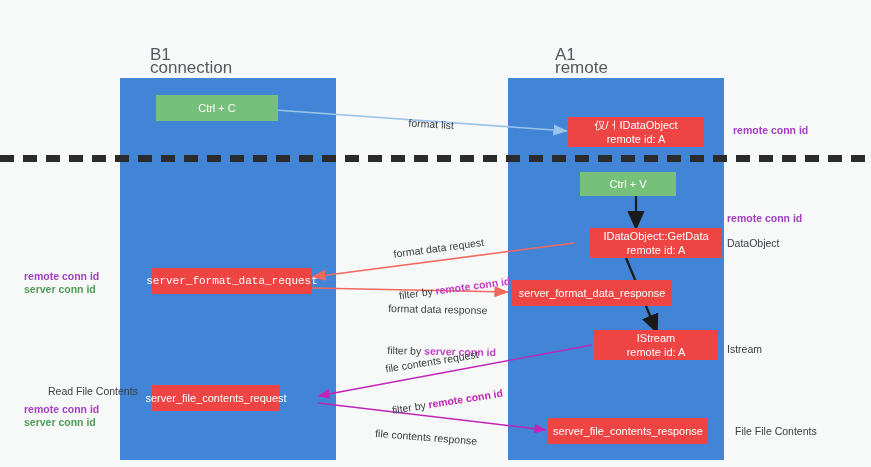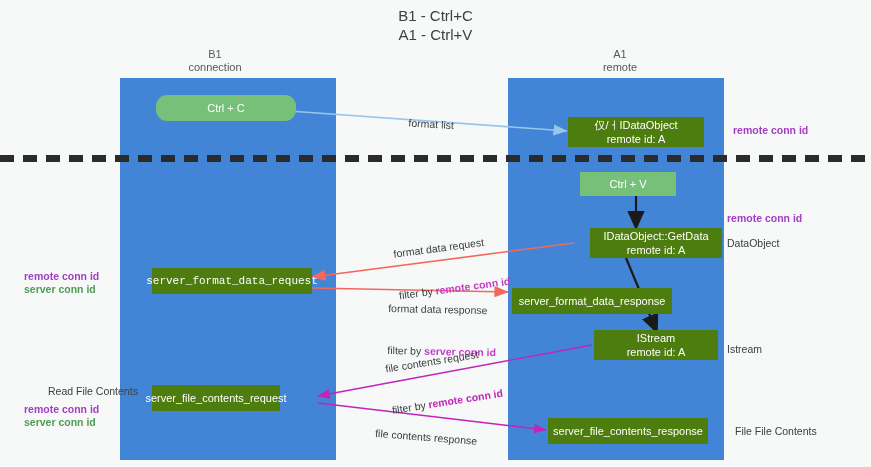--- a/index.html
+++ b/index.html
@@ -33,22 +33,21 @@
     text-align: center;
     font-size: 15px;
     line-height: 19px;
     color: #3c4043;
     white-space: pre;
   }
 
   
   .col-head {
     position: absolute;
-    text-align: center;
-    font-size: 11px;
+    font-size: 17px;
     line-height: 13px;
     color: #55595e;
     white-space: pre;
   }
 
   
   .lane {
     position: absolute;
     background: #4285d6;
   }
@@ -71,21 +70,21 @@
     align-items: center;
     justify-content: center;
     color: #ffffff;
     font-size: 11px;
     line-height: 14px;
     text-align: center;
     white-space: pre;
     padding: 2px 4px;
   }
   .node.green { background: #76c07a; }
-  .node.orange { background: #4d7c0f; }
+  .node.orange { background: #ef4444; }
 
   
   .annot {
     position: absolute;
     font-size: 10.5px;
     line-height: 14px;
     white-space: pre;
   }
   .annot.purple { color: #a33ec4; font-weight: bold; }
   .annot.green  { color: #4f9b56; font-weight: bold; }
@@ -109,22 +108,20 @@
     width: 871px;
     height: 467px;
     pointer-events: none;
   }
 </style>
 </head>
 <body>
 
 <div id="stage">
 
-  <div class="title">B1 - Ctrl+C
-A1 - Ctrl+V</div>
 
   <div class="col-head" style="left:150px; top:48px; width:130px;">B1
 connection</div>
   <div class="col-head" style="left:555px; top:48px; width:130px;">A1
 remote</div>
 
   <div class="lane" style="left:120px; top:78px; width:216px; height:382px;"></div>
   <div class="lane" style="left:508px; top:78px; width:216px; height:382px;"></div>
 
   <svg class="divider" viewBox="0 0 871 7" preserveAspectRatio="none">
@@ -155,35 +152,35 @@
 
     <line x1="312" y1="288" x2="508" y2="292" stroke="#f2685c" stroke-width="1.6" marker-end="url(#ah-red)"></line>
 
     <line x1="626" y1="258" x2="656" y2="330" stroke="#1a1a1a" stroke-width="2.2" marker-end="url(#ah-blk)"></line>
 
     <line x1="592" y1="345" x2="318" y2="396" stroke="#c224b8" stroke-width="1.4" marker-end="url(#ah-mag)"></line>
 
     <line x1="318" y1="403" x2="546" y2="430" stroke="#c224b8" stroke-width="1.4" marker-end="url(#ah-mag)"></line>
   </svg>
 
-  <div class="node green" style="left:156px; top:95px; width:140px; height:26px;border-radius:11px;">Ctrl + C</div>
+  <div class="node green" style="left:156px; top:95px; width:122px; height:26px;">Ctrl + C</div>
 
   <div class="node orange" style="left:152px; top:268px; width:160px; height:26px;font-family:Liberation Mono, monospace;">server_format_data_request</div>
 
   <div class="node orange" style="left:152px; top:385px; width:128px; height:26px;">server_file_contents_request</div>
 
   <div class="node orange" style="left:568px; top:117px; width:136px; height:30px;">仅/ㅓIDataObject
 remote id: A</div>
 
   <div class="node green" style="left:580px; top:172px; width:96px; height:24px;">Ctrl + V</div>
 
   <div class="node orange" style="left:570px; top:228px; width:132px; height:30px;margin-left:20px;">IDataObject::GetData
 remote id: A</div>
 
-  <div class="node orange" style="left:512px; top:288px; width:160px; height:26px;">server_format_data_response</div>
+  <div class="node orange" style="left:512px; top:280px; width:160px; height:26px;">server_format_data_response</div>
 
   <div class="node orange" style="left:594px; top:330px; width:124px; height:30px;">IStream
 remote id: A</div>
 
   <div class="node orange" style="left:548px; top:418px; width:160px; height:26px;">server_file_contents_response</div>
 
   <div class="annot purple" style="left:733px; top:123px;">remote conn id</div>
   <div class="annot purple" style="left:727px; top:211px;">remote conn id</div>
   <div class="annot dark" style="left:727px; top:236px;">DataObject</div>
   <div class="annot dark" style="left:727px; top:342px;">Istream</div>

